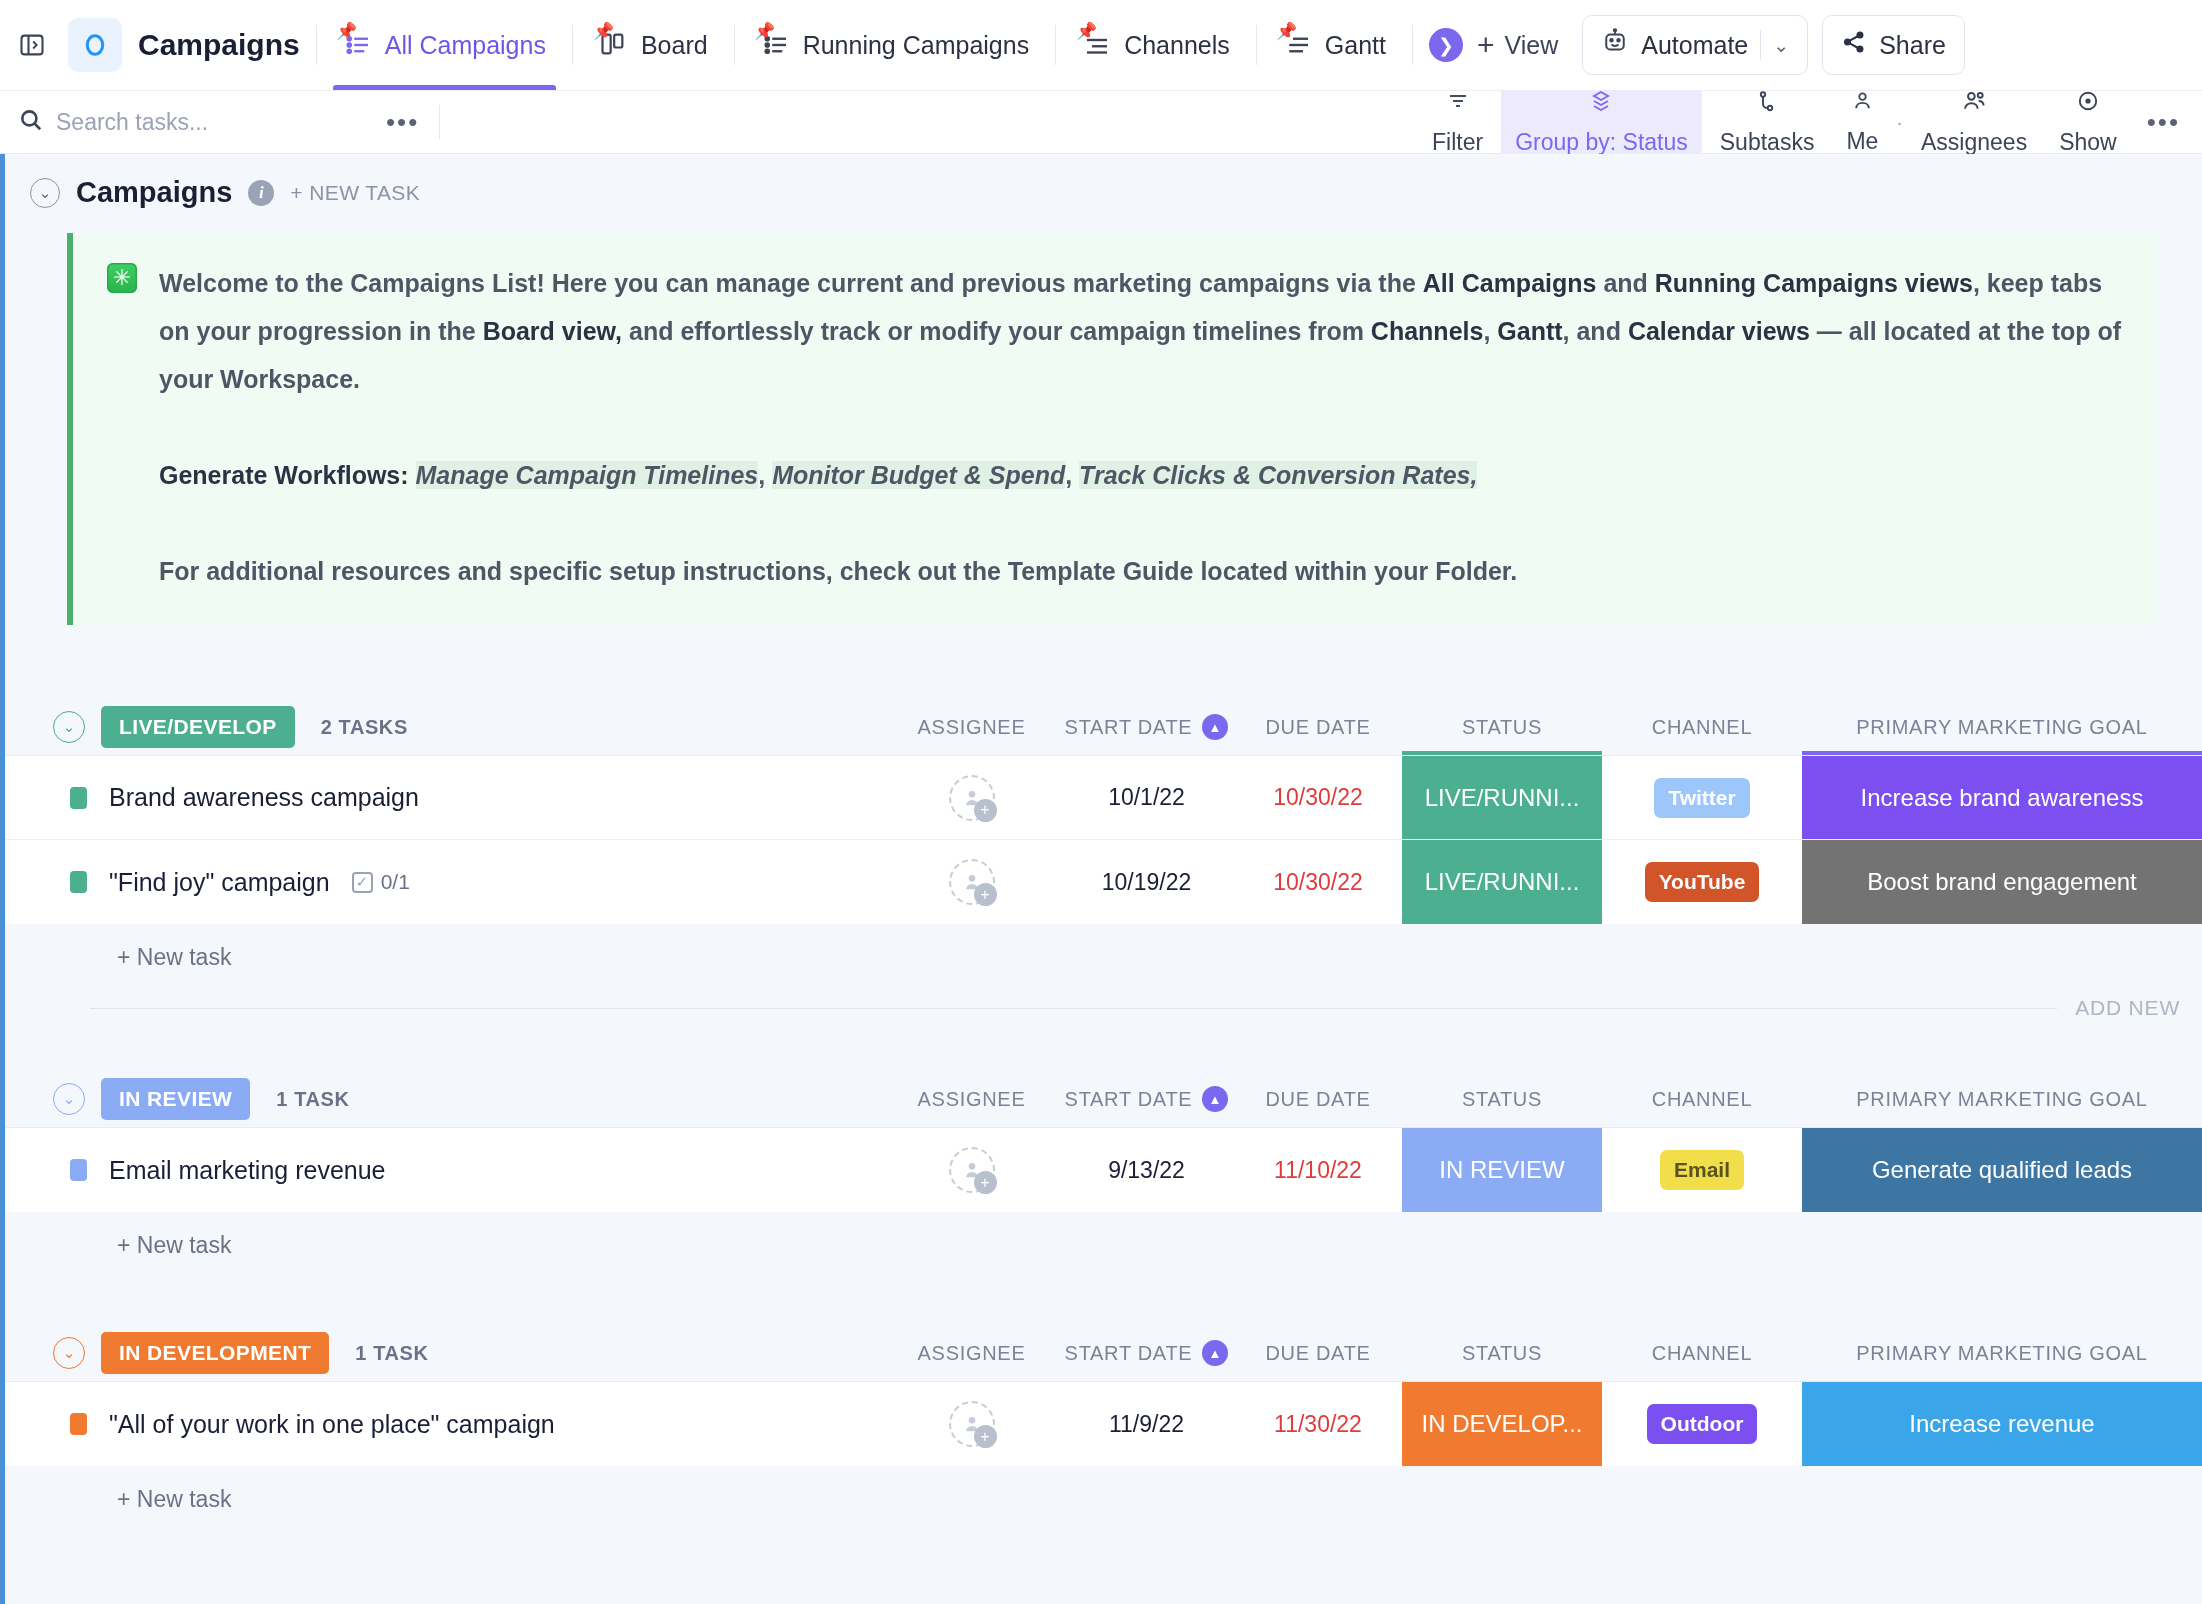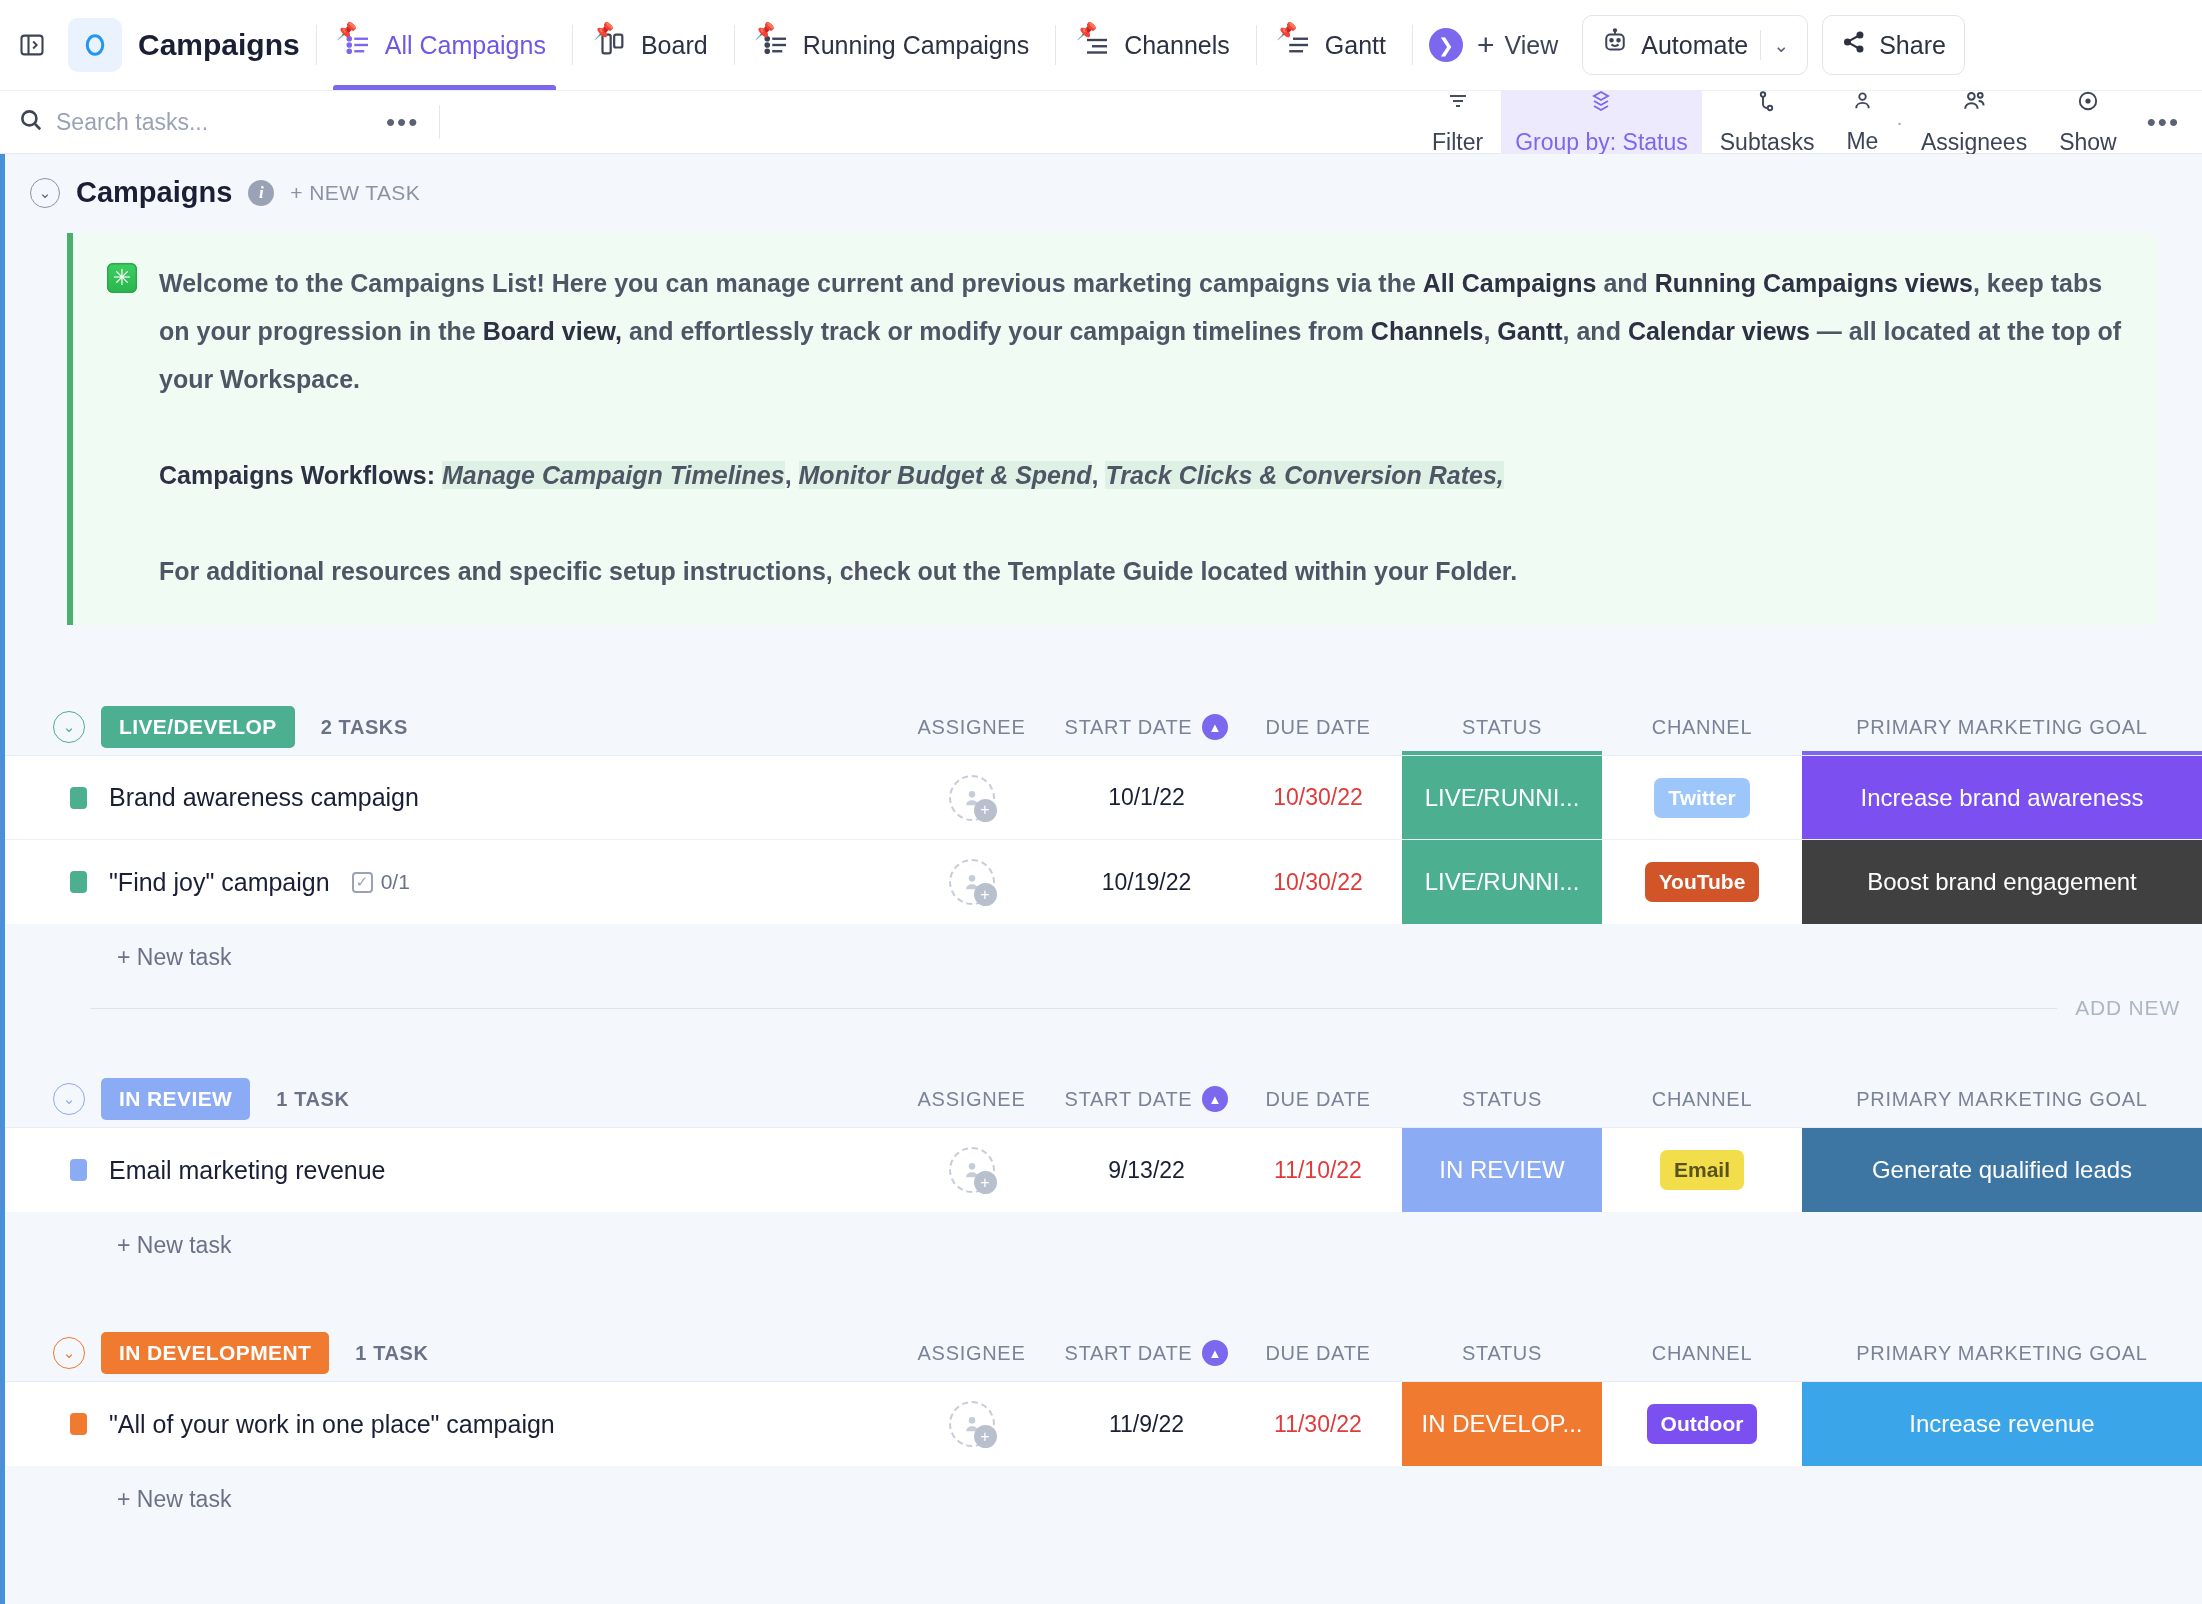--- a/index.html
+++ b/index.html
@@ -479,21 +479,21 @@
     </div>
 
     <div class="banner">
       <div class="banner-ico">✳</div>
       <div class="banner-text">
         <div class="banner-p">
           <span>Welcome to the Campaigns List! Here you can manage current and previous marketing campaigns via the </span><b>All Campaigns</b><span> and </span><b>Running Campaigns views</b><span>, keep tabs on your progression in the </span><b>Board view,</b><span> and effortlessly track or modify your campaign timelines from </span><b>Channels</b><span>, </span><b>Gantt</b><span>, and </span><b>Calendar views</b><span> — all located at the top of your Workspace.</span>
         </div>
         <div class="banner-gap"></div>
         <div class="banner-p">
-          <b>Campaigns Workflows: </b><span class="hl">Manage Campaign Timelines</span><span>, </span><span class="hl">Monitor Budget &amp; Spend</span><span>, </span><span class="hl">Track Clicks &amp; Conversion Rates,</span>
+          <b>Generate Workflows: </b><span class="hl">Manage Campaign Timelines</span><span>, </span><span class="hl">Monitor Budget &amp; Spend</span><span>, </span><span class="hl">Track Clicks &amp; Conversion Rates,</span>
         </div>
         <div class="banner-gap"></div>
         <div class="banner-p">For additional resources and specific setup instructions, check out the Template Guide located within your Folder.</div>
       </div>
     </div>
 
     <div class="group" style="margin-top:74px;">
       <div class="group-head">
         <div class="ring" style="border:1.8px solid #4caf8f;color:#4caf8f;">⌄</div>
         <div class="status-pill" style="background:#4caf8f;">LIVE/DEVELOP</div>
@@ -551,21 +551,21 @@
                 </svg>
               <span class="avatar-plus">+</span>
             </span>
           </div>
           <div class="cell w-start">10/19/22</div>
           <div class="cell w-due due">10/30/22</div>
           <div class="cell w-status status" style="background:#4caf8f;">LIVE/RUNNI...</div>
           <div class="cell w-channel">
             <span class="tag" style="background:#d2552a;color:#ffffff;">YouTube</span>
           </div>
-          <div class="cell w-goal goal" style="background:#404040;">Boost brand engagement</div>
+          <div class="cell w-goal goal" style="background:#737373;">Boost brand engagement</div>
         </div>
       </div>
       <div class="new-task-row">+ New task</div>
       <div class="add-new-bar">
         <div class="add-new-line"></div>
         <div class="add-new-txt">ADD NEW</div>
       </div>
     </div>
 
     <div class="group" style="margin-top:46px;">

